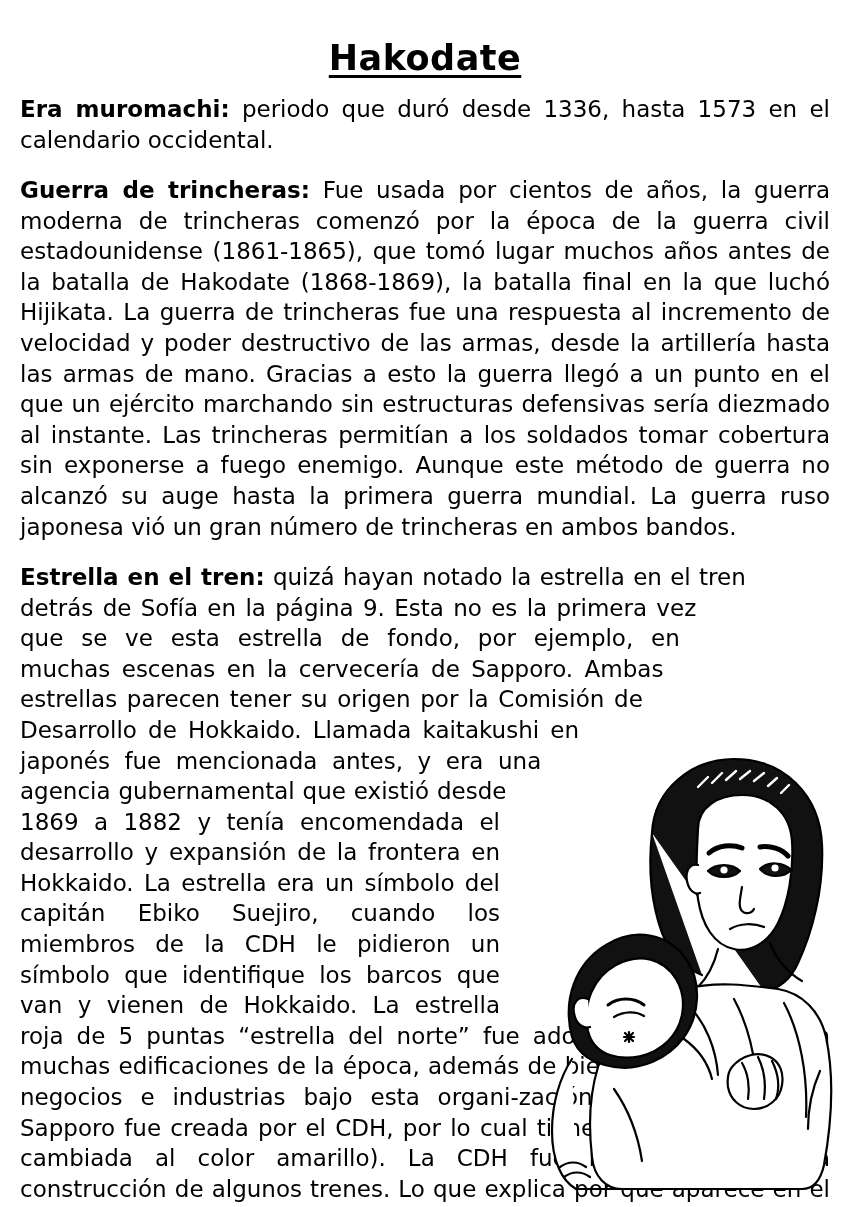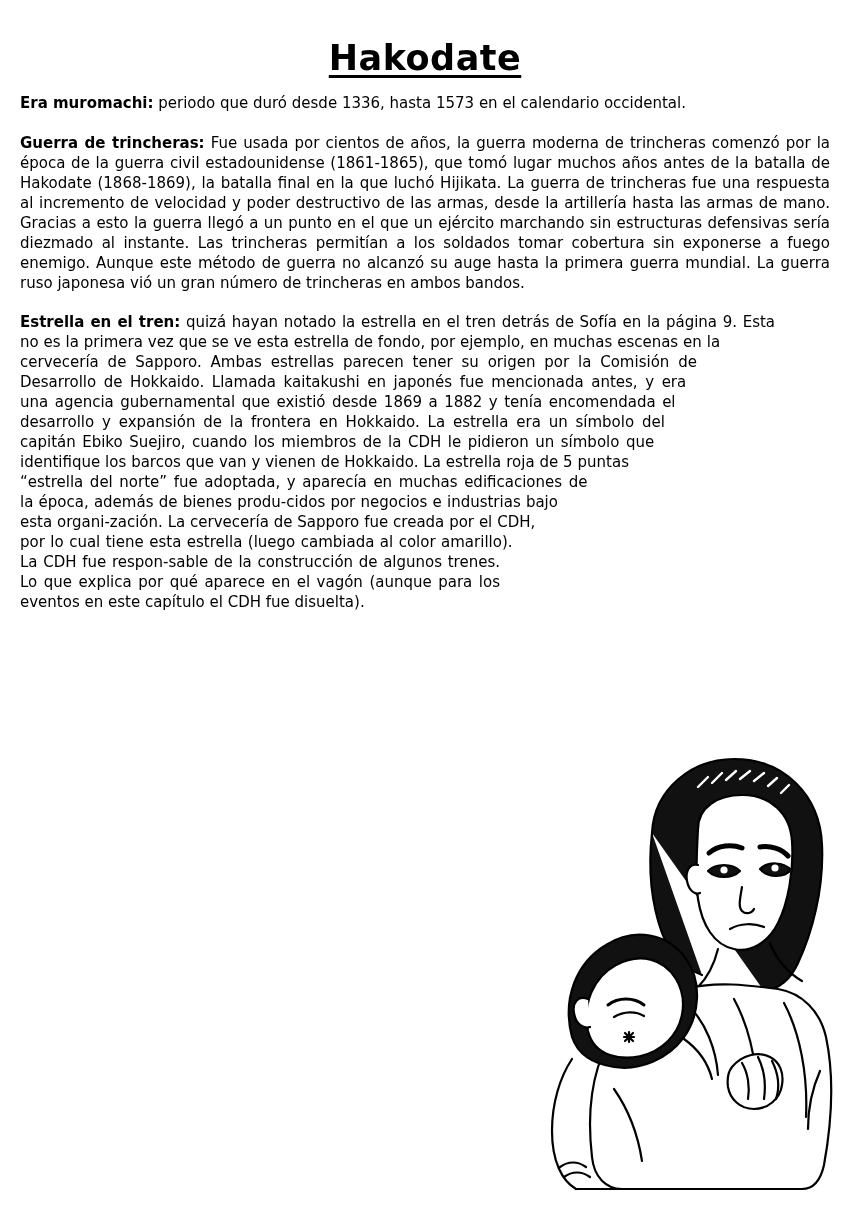--- a/index.html
+++ b/index.html
@@ -26,21 +26,21 @@
     text-align: center;
     font-size: 35px;
     font-weight: bold;
     letter-spacing: 0.5px;
     text-decoration: underline;
     text-underline-offset: 5px;
     margin: 0 0 16px 0;
     font-family: "DejaVu Sans", sans-serif;
   }
   .entry {
-    font-size: 15px;
+    font-size: 23px;
     line-height: 1.33;
     text-align: justify;
     text-justify: inter-word;
     margin: 16px 0 20px 0;
     hyphens: none;
   }
   .entry .term {
     font-weight: bold;
   }
   

